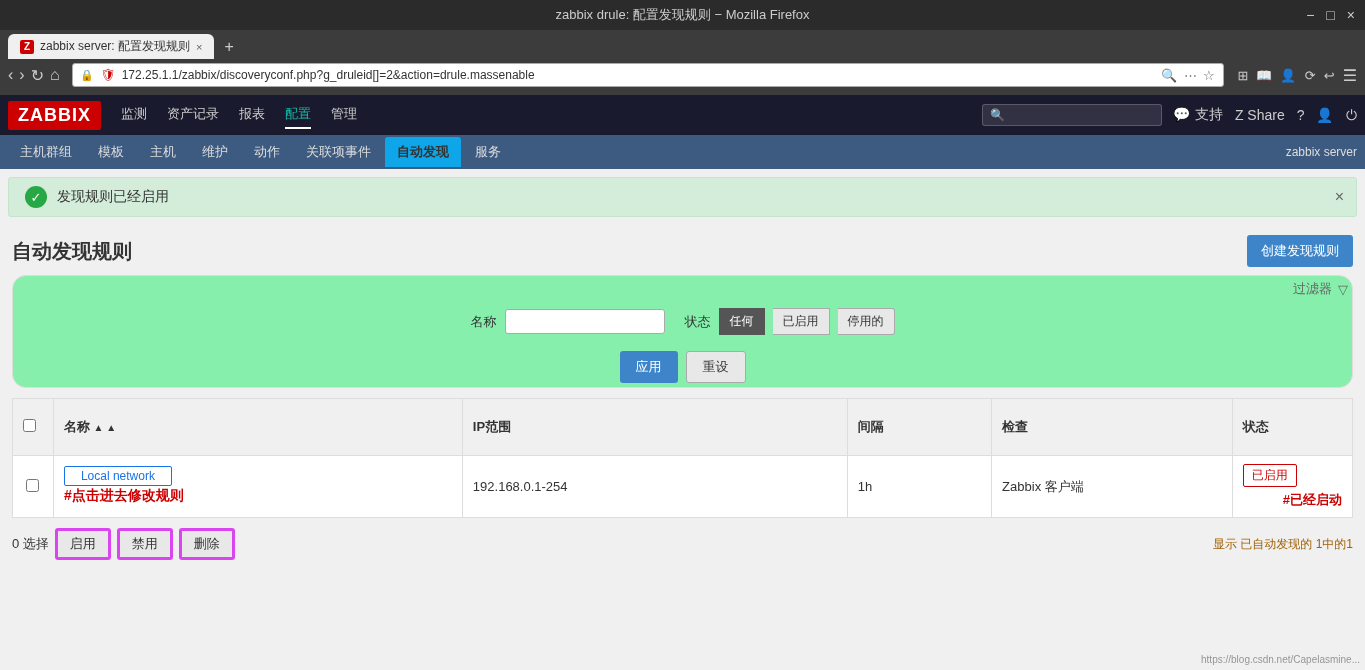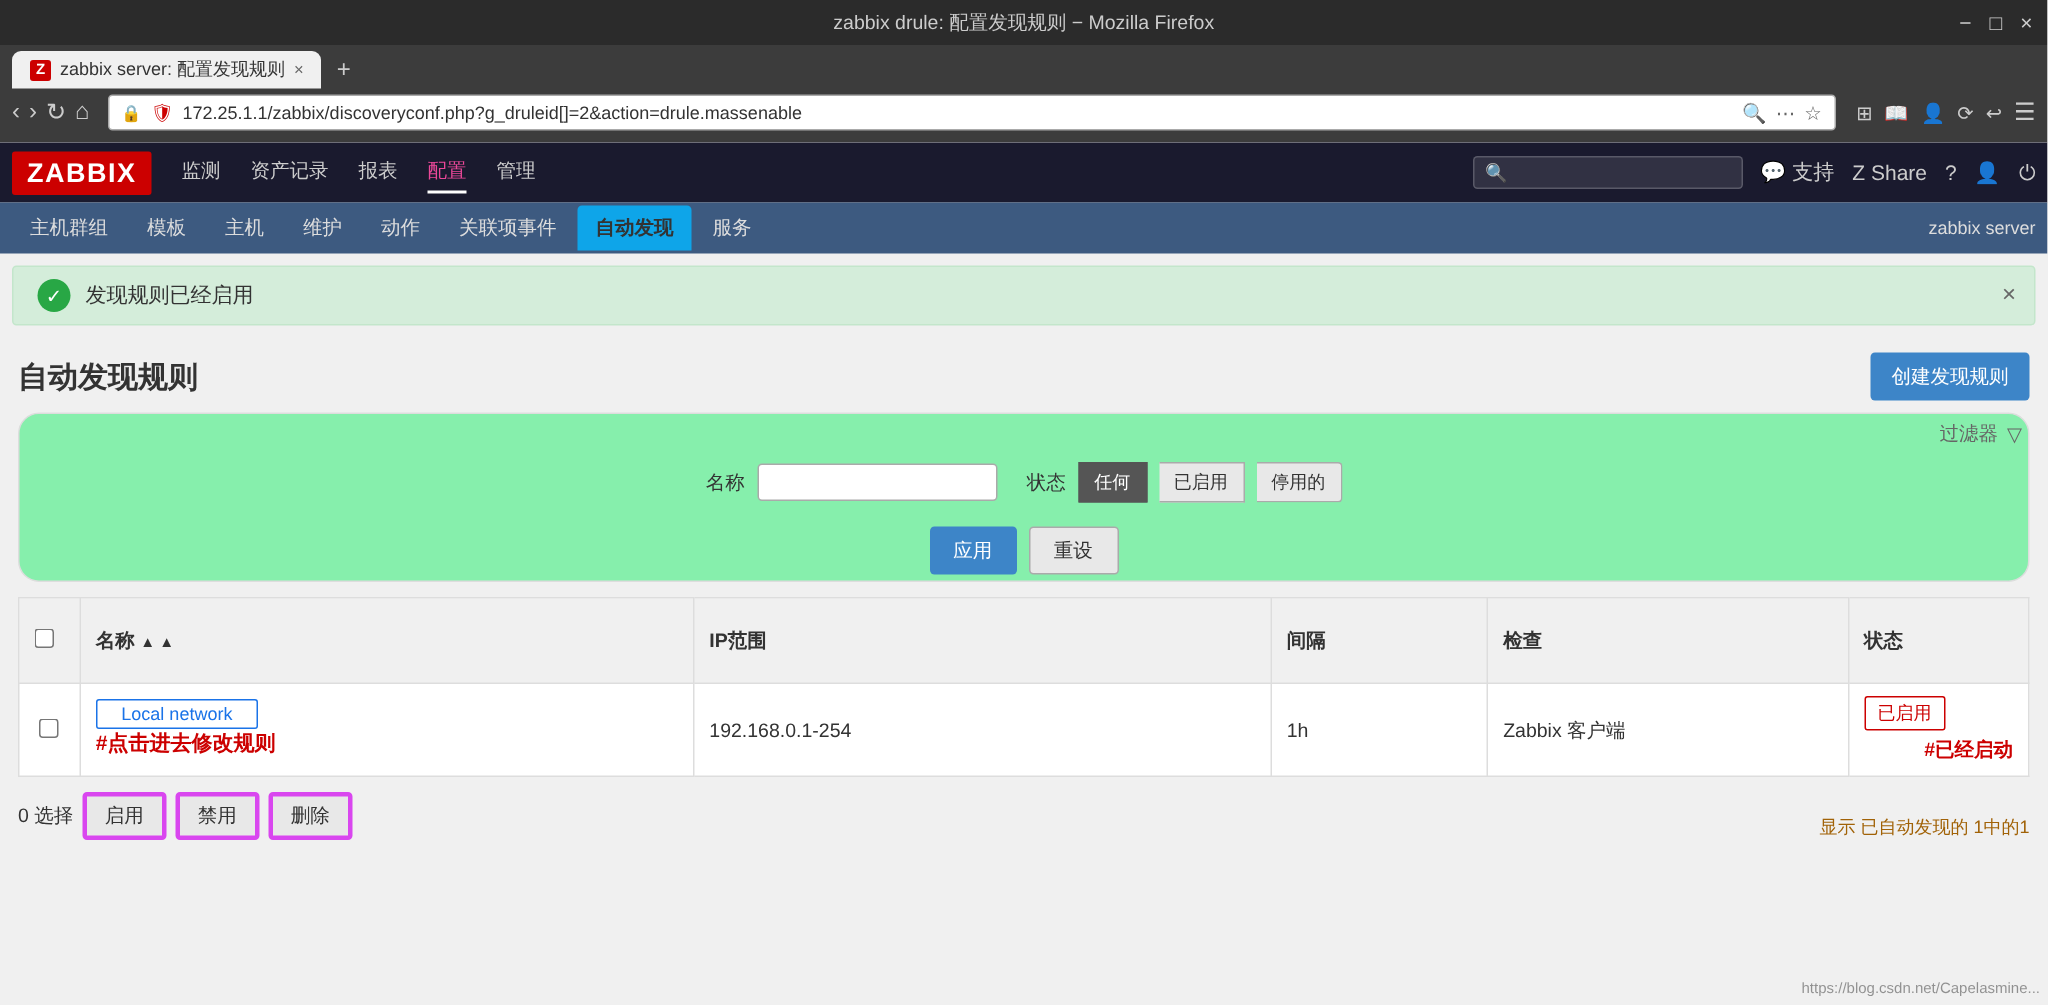--- a/index.html
+++ b/index.html
@@ -129,21 +129,21 @@
       gap: 20px;
       flex: 1;
     }
     .top-nav-item {
       color: #ccc;
       font-size: 13px;
       cursor: pointer;
       padding: 4px 0;
     }
     .top-nav-item.active {
-      color: #ec4899;
+      color: #14b8a6;
       border-bottom: 2px solid white;
     }
     .top-nav-right {
       display: flex;
       align-items: center;
       gap: 12px;
     }
     .search-box-top {
       background: rgba(255,255,255,0.1);
       border: 1px solid rgba(255,255,255,0.2);
@@ -396,21 +396,21 @@
     .annotation-right {
       color: #cc0000;
       font-size: 14px;
       font-weight: bold;
       text-align: right;
     }
 
     
     .bottom-bar {
       display: flex;
-      align-items: flex-end;
+      align-items: center;
       gap: 16px;
       padding: 10px 0 0 0;
       justify-content: space-between;
     }
     .bottom-left {
       display: flex;
       align-items: center;
       gap: 6px;
     }
     .selected-count {

